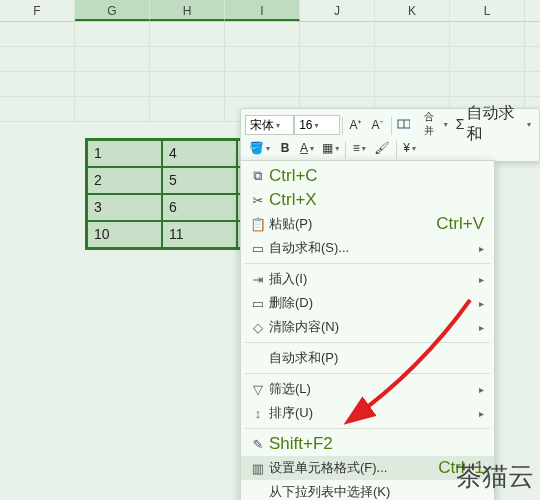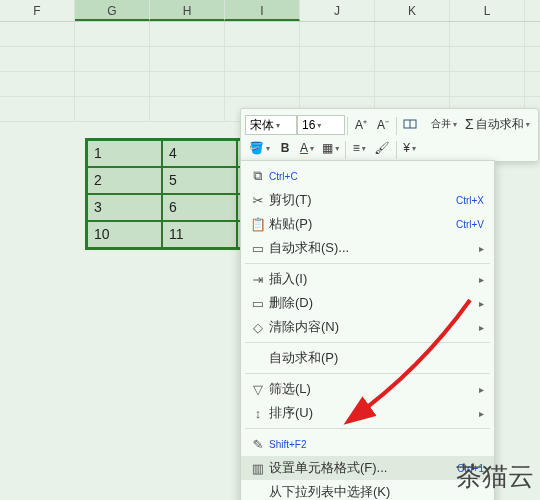--- a/index.html
+++ b/index.html
@@ -28,21 +28,21 @@
   .mt-btn { min-width: 22px; height: 22px; display: inline-flex; align-items: center; justify-content: center; font-size: 12px; color: #333; border: 1px solid transparent; border-radius: 2px; padding: 0 3px; }
   .mt-sep { width: 1px; height: 18px; background: #cdd8cd; margin: 0 2px; }
   .dd::after { content: "▾"; font-size: 8px; margin-left: 2px; color: #666; }
 
   
   .ctx { position: absolute; left: 240px; top: 160px; width: 255px; background: #f4faf4; border: 1px solid #cdd8cd; box-shadow: 0 3px 10px rgba(0,0,0,.2); padding: 3px 0; font-size: 13px; }
   .ctx-item { display: flex; align-items: center; height: 24px; padding: 0 10px 0 6px; color: #333; position: relative; }
   .ctx-item.hl { background: #dfeadf; }
   .ctx-ico { width: 22px; display: inline-flex; justify-content: center; font-size: 13px; color: #555; }
   .ctx-label { flex: 1; white-space: nowrap; }
-  .ctx-key { color: #1d4ed8; font-size: 10px; }
+  .ctx-key { color: #4d7c0f; font-size: 17px; }
   .ctx-sub::after { content: "▸"; font-size: 10px; color: #666; margin-left: 6px; }
   .ctx-sep { height: 1px; background: #d6e0d6; margin: 3px 4px; }
 
   
   .arrow { position: absolute; left: 330px; top: 290px; pointer-events: none; }
 
   
   .watermark { position: absolute; right: 6px; bottom: 6px; font-size: 26px; color: #444; }
 </style>
 </head>
@@ -136,21 +136,21 @@
     <span class="mt-sep"></span>
     <span class="mt-btn dd">
         <svg width="14" height="14">
           <rect x="1" y="3" width="12" height="8" fill="none" stroke="#357" stroke-width="1"></rect>
           <line x1="7" y1="3" x2="7" y2="11" stroke="#357"></line>
         </svg>
         <span style="font-size:10px;margin-left:14px">合并</span>
       </span>
     <span class="mt-btn dd">
         <span style="font-size:14px">Σ</span>
-        <span style="font-size:12px;margin-left:2px">自动求和</span>
+        <span style="font-size:16px;margin-left:2px">自动求和</span>
       </span>
   </div>
   <div class="mt-row">
     <span class="mt-btn dd">
         <span>🪣</span>
       </span>
     <span class="mt-btn" style="font-weight:bold">B</span>
     <span class="mt-btn dd">
         <span style="text-decoration:underline;text-decoration-color:red">A</span>
       </span>
@@ -169,21 +169,20 @@
   </div>
 </div>
 
 <div class="ctx" id="ctx">
     <div class="ctx-item">
       <span class="ctx-ico">⧉</span>
       <span class="ctx-key">Ctrl+C</span>
     </div>
     <div class="ctx-item">
       <span class="ctx-ico">✂</span>
-      <span class="ctx-label">剪切(T)</span>
       <span class="ctx-key">Ctrl+X</span>
     </div>
     <div class="ctx-item">
       <span class="ctx-ico">📋</span>
       <span class="ctx-label">粘贴(P)</span>
       <span class="ctx-key">Ctrl+V</span>
     </div>
     <div class="ctx-item ctx-sub">
       <span class="ctx-ico">▭</span>
       <span class="ctx-label">自动求和(S)...</span>

